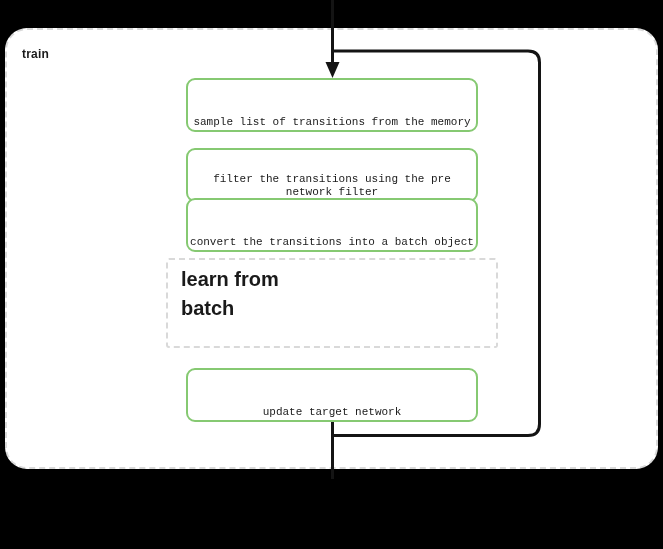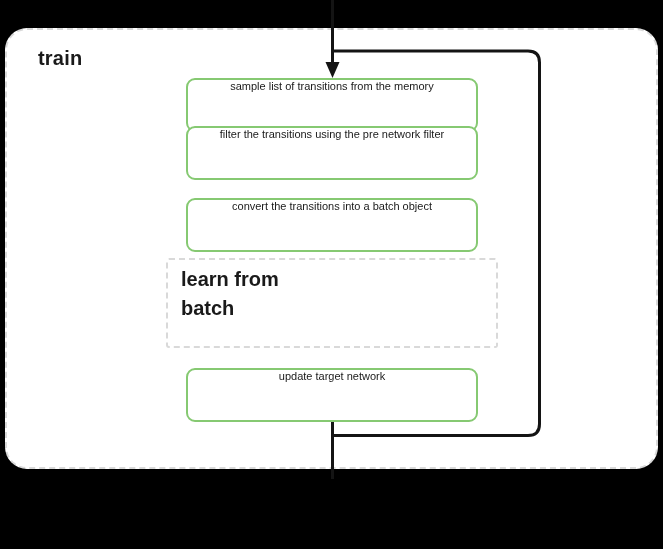--- a/index.html
+++ b/index.html
@@ -31,53 +31,54 @@
     width: 653px;
     height: 441px;
     box-sizing: border-box;
     background: #ffffff;
     border: 2px dashed #d9d9d9;
     border-radius: 22px;
   }
 
   .group-title {
     position: absolute;
-    left: 38px;
+    left: 22px;
     top: 47px;
-    font-size: 20px;
+    font-size: 12px;
     font-weight: bold;
     color: #1a1a1a;
     letter-spacing: 0.2px;
     white-space: nowrap;
   }
 
   
   .step-box {
     position: absolute;
     left: 186px;
     width: 292px;
     height: 54px;
     box-sizing: border-box;
     background: #ffffff;
     border: 2.5px solid #86c972;
     border-radius: 9px;
     display: flex;
-    align-items: flex-start;
+    align-items: flex-end;
     justify-content: center;
+    font-family: Liberation Mono, monospace;
   }
   .step-box span {
     font-size: 11px;
     color: #1a1a1a;
     font-weight: normal;
     text-align: center;
     line-height: 1.25;
   }
 
   #step-sample  { top: 78px; }
-  #step-filter  { top: 126px; }
+  #step-filter  { top: 148px; }
   #step-convert { top: 198px; }
   #step-update  { top: 368px; }
 
   
   .subgroup-box {
     position: absolute;
     left: 166px;
     top: 258px;
     width: 332px;
     height: 90px;

